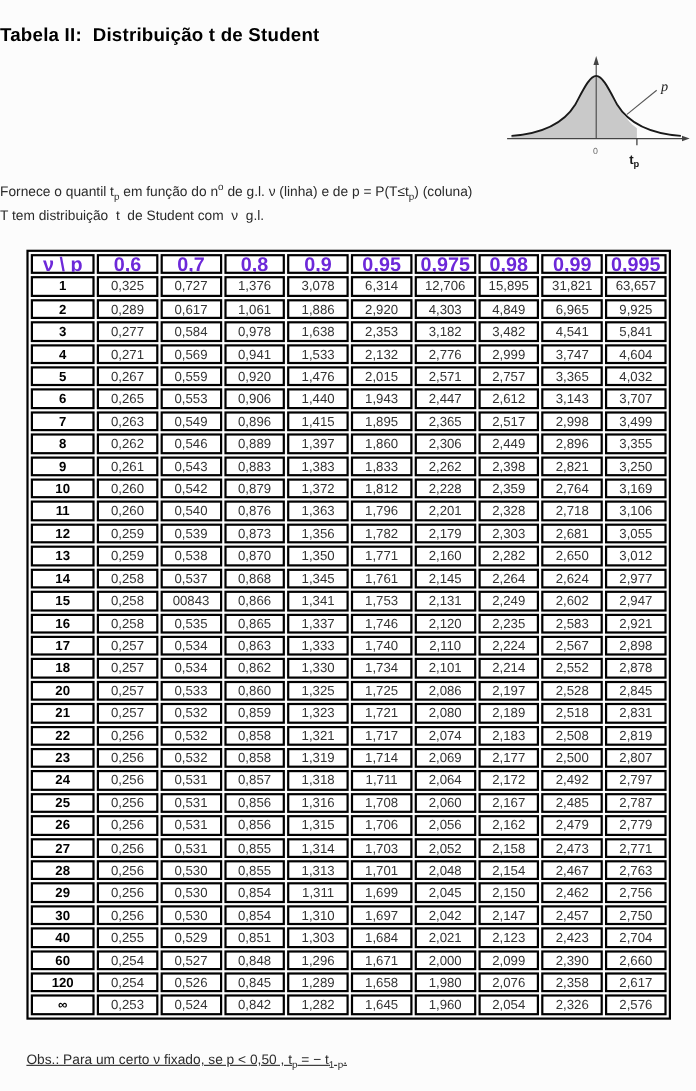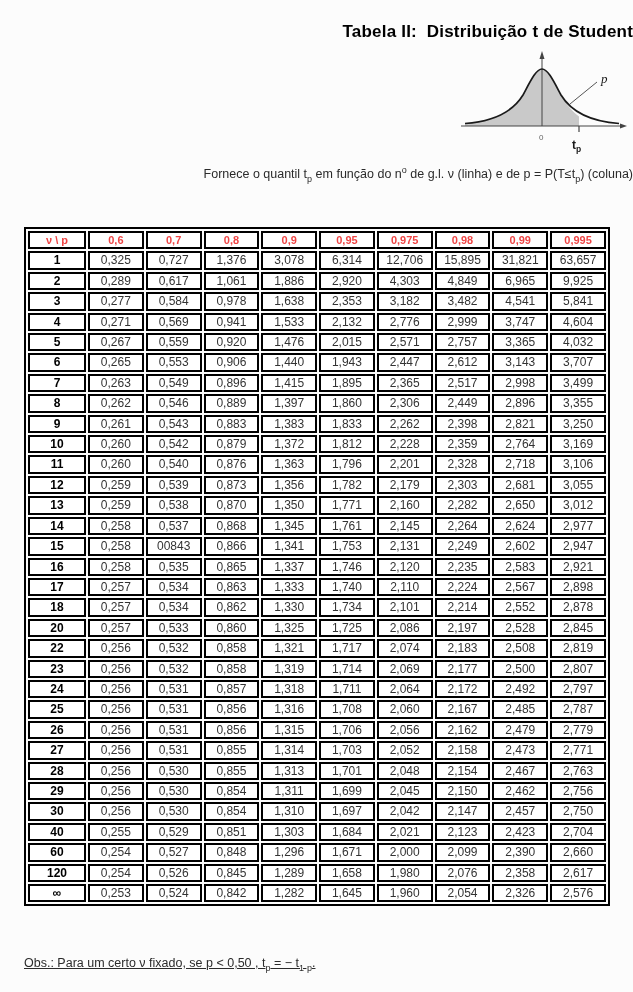--- a/index.html
+++ b/index.html
@@ -8,32 +8,32 @@
     background:#fcfcfc;
     font-family:"Liberation Sans", sans-serif;
     color:#1a1a1a;
     position:relative;
     overflow:hidden;
   }
   .page { position:relative; width:633px; height:992px; }
 
   .title {
     position:absolute; top:22px; left:0; width:100%;
-    text-align:right; font-size:17px; font-weight:bold; color:#000;
+    text-align:left; font-size:17px; font-weight:bold; color:#000;
     letter-spacing:0.2px;
   }
 
   .figure {
     position:absolute; top:48px; right:4px;
     width:172px; height:110px;
   }
 
   .intro {
     position:absolute; top:162px; left:0; width:100%;
-    text-align:right; font-size:12.5px; color:#2b2b2b; line-height:17px;
+    text-align:left; font-size:12.5px; color:#2b2b2b; line-height:17px;
   }
   .intro sub, .note sub { font-size:72%; }
   .intro sup { font-size:72%; }
 
   table.ttable {
     position:absolute; top:227px; left:24px;
     width:586px;
     border-collapse:separate; border-spacing:2px;
     border:2px solid #000;
     background:#fcfcfc;
@@ -44,21 +44,21 @@
     border:2px solid #000;
     background:#fff;
     text-align:center;
     font-size:12px;
     height:14.4px;
     line-height:14.4px;
     padding:0;
     overflow:hidden;
     white-space:nowrap;
   }
-  table.ttable thead th { font-weight:bold; color:#ef4444; font-size:11px; }
+  table.ttable thead th { font-weight:bold; color:#6d28d9; font-size:18px; }
   table.ttable tbody th { font-weight:bold; color:#000; }
   table.ttable tbody td { font-weight:normal; color:#333; }
 
   .note {
     position:absolute; top:956px; left:24px;
     font-size:12.5px; color:#2b2b2b;text-decoration:underline;
   }
 </style>
 </head>
 <body>
@@ -85,20 +85,21 @@
       <line x1="140" y1="34" x2="113" y2="56" stroke="#555" stroke-width="1"></line>
 
       <text x="144" y="35" font-size="13" font-style="italic" font-family="Liberation Serif, serif" fill="#1a1a1a">p</text>
       <text x="82" y="92" font-size="8" fill="#666">0</text>
       <text x="115" y="101" font-size="12" font-weight="bold" fill="#1a1a1a"><tspan>t</tspan><tspan dy="3" font-size="8.5">p</tspan></text>
     </svg>
   </div>
 
   <div class="intro">
     <div><span>Fornece o quantil t</span><sub>p</sub><span> em função do n</span><sup>o</sup><span> de g.l. ν (linha) e de p = P(T≤t</span><sub>p</sub><span>) (coluna)</span></div>
+    <div>T tem distribuição &nbsp;t&nbsp; de Student com &nbsp;ν&nbsp; g.l.</div>
   </div>
 
   <table class="ttable">
     <colgroup>
       <col class="c0">
         <col>
         <col>
         <col>
         <col>
         <col>
@@ -344,20 +345,32 @@
           <td>0,533</td>
           <td>0,860</td>
           <td>1,325</td>
           <td>1,725</td>
           <td>2,086</td>
           <td>2,197</td>
           <td>2,528</td>
           <td>2,845</td>
         </tr>
         <tr>
+          <th>21</th>
+          <td>0,257</td>
+          <td>0,532</td>
+          <td>0,859</td>
+          <td>1,323</td>
+          <td>1,721</td>
+          <td>2,080</td>
+          <td>2,189</td>
+          <td>2,518</td>
+          <td>2,831</td>
+        </tr>
+        <tr>
           <th>22</th>
           <td>0,256</td>
           <td>0,532</td>
           <td>0,858</td>
           <td>1,321</td>
           <td>1,717</td>
           <td>2,074</td>
           <td>2,183</td>
           <td>2,508</td>
           <td>2,819</td>

